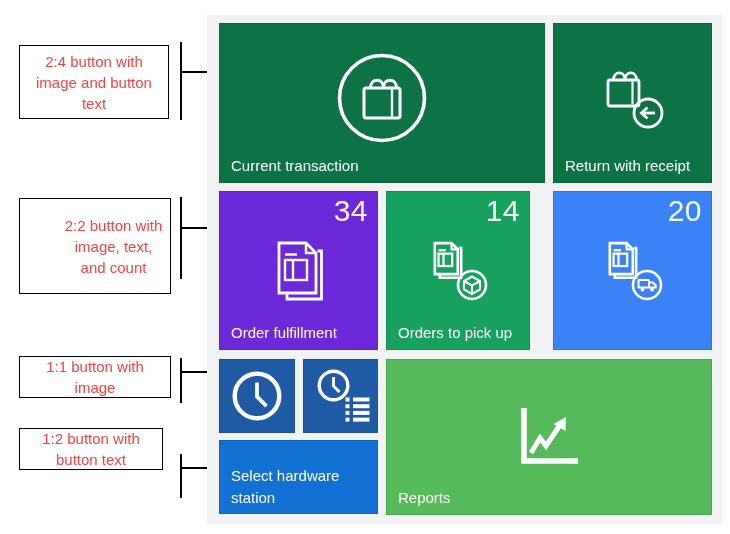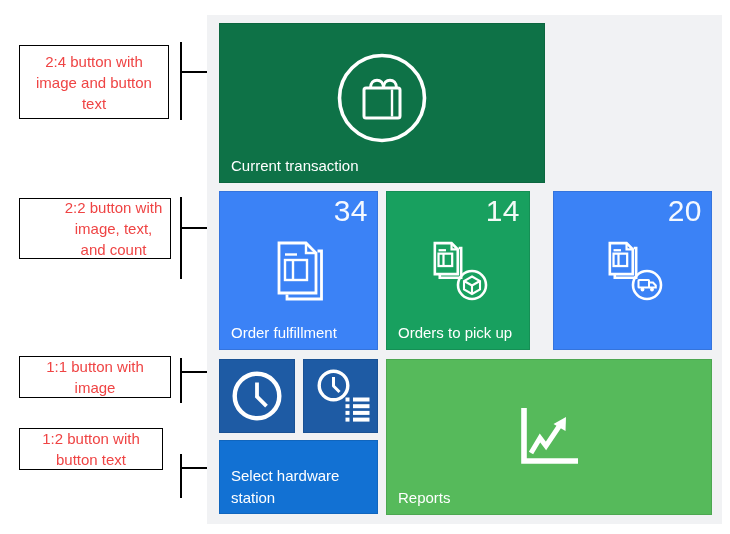--- a/index.html
+++ b/index.html
@@ -29,21 +29,21 @@
 <body>
 
 <div id="stage">
 
   <div class="callout" style="left:19px; top:45px; width:150px; height:74px;">
     <span>2:4 button with image and button text</span>
   </div>
   <div class="vline" style="left:180px; top:42px; height:78px;"></div>
   <div class="hline" style="left:181px; top:71px; width:48px;"></div>
 
-  <div class="callout" style="left:19px; top:198px; width:152px; height:61px;padding-left:43px;">
+  <div class="callout" style="left:19px; top:198px; width:152px; height:96px;padding-left:43px;">
     <span>2:2 button with image, text, and count</span>
   </div>
   <div class="vline" style="left:180px; top:197px; height:82px;"></div>
   <div class="hline" style="left:181px; top:227px; width:48px;"></div>
 
   <div class="callout" style="left:19px; top:356px; width:152px; height:42px;justify-content:center;">
     <span>1:1 button with image</span>
   </div>
   <div class="vline" style="left:180px; top:358px; height:45px;"></div>
   <div class="hline" style="left:181px; top:371px; width:48px;"></div>
@@ -62,22 +62,36 @@
           <circle cx="47" cy="47" r="42.5" stroke-width="3.6"></circle>
           <rect x="29" y="37" width="36" height="30" rx="2" stroke-width="3"></rect>
           <path d="M35.5 37 c0,-10.5 13,-10.5 13,0" stroke-width="3"></path>
           <path d="M48.5 37 c0,-10.5 13,-10.5 13,0" stroke-width="3"></path>
           <line x1="57" y1="38.5" x2="57" y2="65.5" stroke-width="2.4"></line>
         </svg>
       </div>
       <div class="tile-label">Current transaction</div>
     </div>
 
+    <div class="tile" style="left: 346px; top: 8px; width: 159px; height: 160px; background-color: rgb(14, 114, 71);">
+      <div class="tile-icon raise">
+        <svg width="74" height="70" viewBox="0 0 74 70" fill="none" stroke="#fff">
+          <rect x="12" y="17" width="31" height="26" rx="2" stroke-width="2.8"></rect>
+          <path d="M17.5 17 c0,-9.5 11.5,-9.5 11.5,0" stroke-width="2.8"></path>
+          <path d="M29 17 c0,-9.5 11.5,-9.5 11.5,0" stroke-width="2.8"></path>
+          <line x1="36.5" y1="18.5" x2="36.5" y2="41.5" stroke-width="2.2"></line>
+          <circle cx="52" cy="50" r="14" stroke-width="2.8"></circle>
+          <line x1="59" y1="50" x2="46.5" y2="50" stroke-width="2.8"></line>
+          <polyline points="51.5,44.5 45.5,50 51.5,55.5" stroke-width="2.8"></polyline>
+        </svg>
+      </div>
+      <div class="tile-label">Return with receipt</div>
+    </div>
 
-    <div class="tile" style="left: 12px; top: 176px; width: 159px; height: 159px; background-color: #3b82f6; text-decoration: underline;">
+    <div class="tile" style="left: 12px; top: 176px; width: 159px; height: 159px; background-color: #6d28d9; text-decoration: underline;">
       <div class="tile-count">34</div>
       <div class="tile-icon">
         <svg width="62" height="66" viewBox="0 0 62 66" fill="none" stroke="#fff">
           <path d="M11 5 H38 L48 15 V55 H11 Z" stroke-width="2.8"></path>
           <path d="M38 5 V15 H48" stroke-width="2.4"></path>
           <line x1="17" y1="16.5" x2="29" y2="16.5" stroke-width="2.4"></line>
           <rect x="17" y="22" width="22" height="20" stroke-width="2.4"></rect>
           <line x1="25" y1="22" x2="25" y2="42" stroke-width="2.4"></line>
           <path d="M49.5 13 H53.5 V61 H19 V56.5" stroke-width="2.8"></path>
         </svg>

